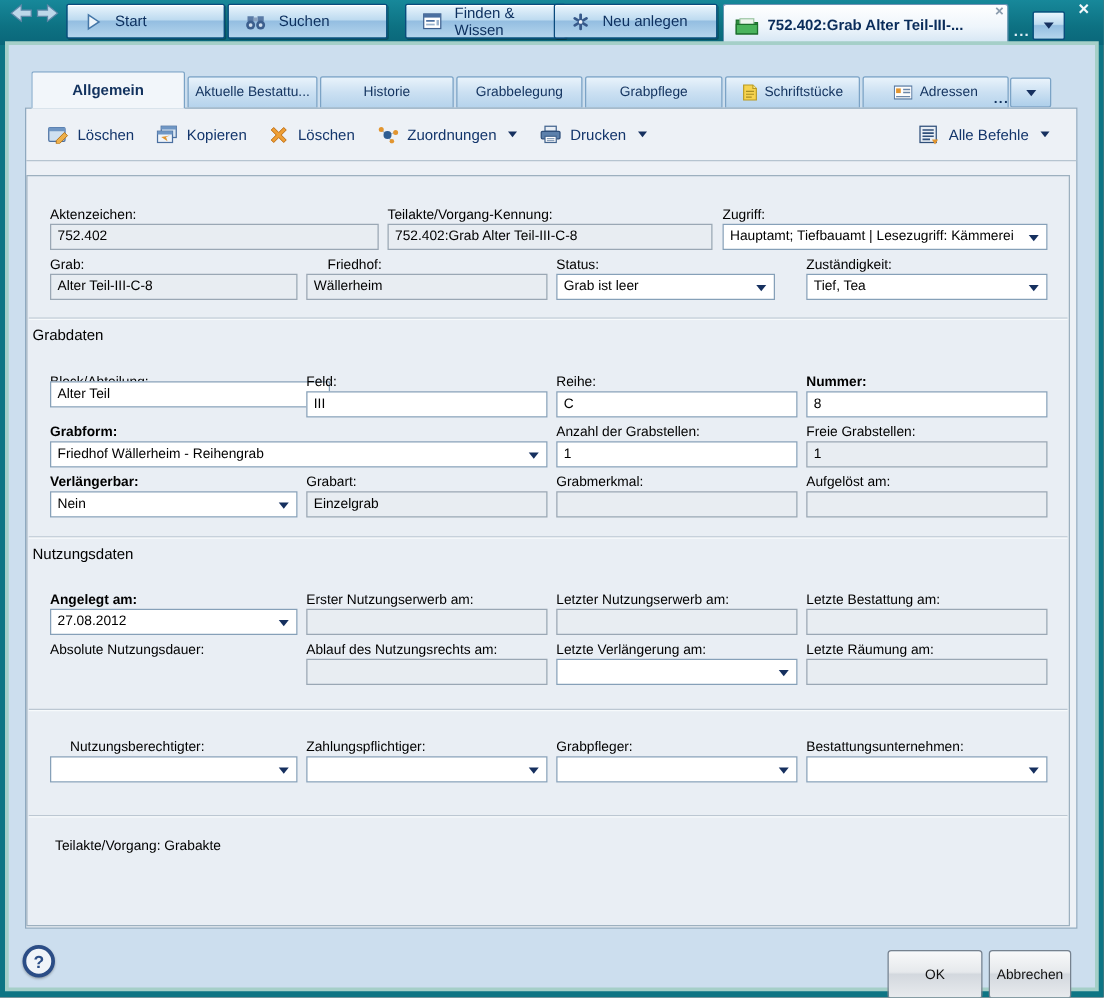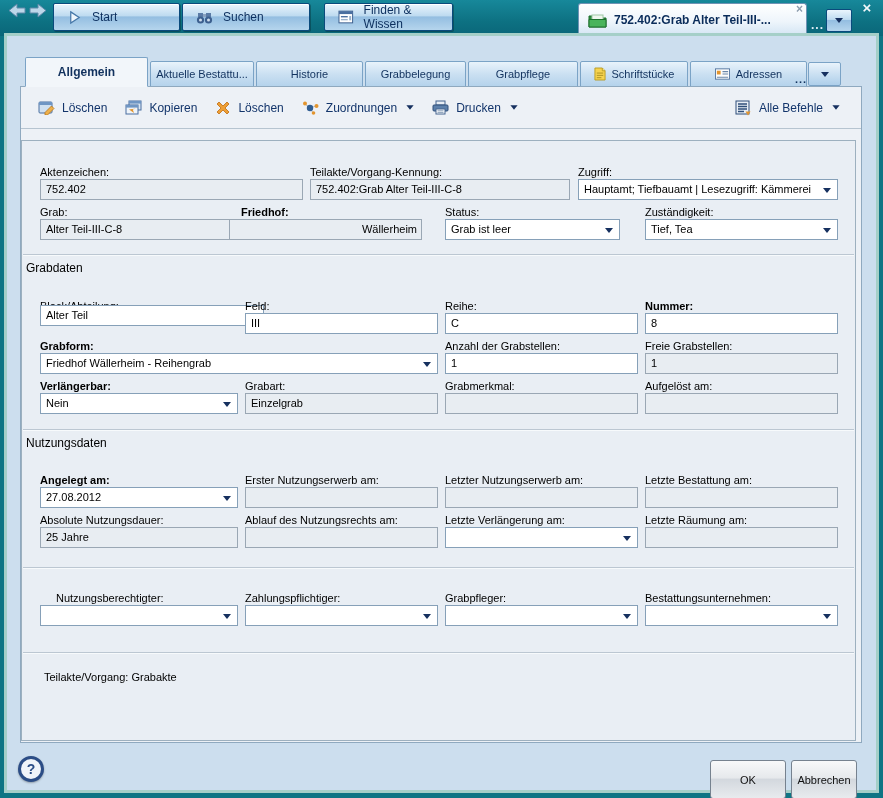--- a/index.html
+++ b/index.html
@@ -116,20 +116,29 @@
       <svg width="16" height="14" viewBox="0 0 16 14">
         <rect x="1" y="1" width="14" height="12" fill="#ffffff" stroke="#3c5f8e"></rect>
         <rect x="1" y="1" width="14" height="3" fill="#4a6fa0"></rect>
         <rect x="3" y="6" width="7" height="1.4" fill="#4a6fa0"></rect>
         <rect x="3" y="9" width="7" height="1.4" fill="#9ab2cc"></rect>
         <rect x="11.5" y="6" width="2" height="4.4" fill="#9ab2cc"></rect>
       </svg>
       <span>Finden &amp; Wissen</span>
     </div>
 
+    <div class="tb-btn" style="left:443px; width:131px;">
+      <svg width="15" height="15" viewBox="0 0 16 16">
+        <g stroke="#37598a" stroke-width="2.4" stroke-linecap="round">
+          <path d="M8 2v12M3 5l10 6M13 5L3 11"></path>
+        </g>
+        <circle cx="8" cy="8" r="1.6" fill="#eef4fa"></circle>
+      </svg>
+      <span>Neu anlegen</span>
+    </div>
 
     <div class="doc-tab">
       <svg width="19" height="15" viewBox="0 0 19 15">
         <path d="M1 3h6l2 2h9v9H1z" fill="#2f8f3f" stroke="#1c6f2c"></path>
         <rect x="4" y="2" width="11" height="5" fill="#eef6ee" stroke="#9fc7a5"></rect>
         <path d="M1 6.5h17V14H1z" fill="#4ab45c" stroke="#1c6f2c"></path>
       </svg>
       <span class="doc-tab-label">752.402:Grab Alter Teil-III-...</span>
       <span class="tabclose">×</span>
     </div>
@@ -255,22 +264,22 @@
         <div class="lbl" style="left:556px; top:25px;">Zugriff:</div>
         <div class="fld dd" style="left:556px; top:38px; width:260px;">
           <span>Hauptamt; Tiefbauamt  |  Lesezugriff: Kämmerei</span>
           <span class="dd-arrow"></span>
         </div>
 
         <div class="lbl" style="left:18px; top:65px;">Grab:</div>
         <div class="fld ro" style="left:18px; top:78px; width:198px;">
           <span>Alter Teil-III-C-8</span>
         </div>
-        <div class="lbl" style="left:219px; top:65px;font-weight:bold;">Friedhof:</div>
-        <div class="fld ro" style="left:207px; top:78px; width:193px;text-align:right;">
+        <div class="lbl" style="left:240px; top:65px;">Friedhof:</div>
+        <div class="fld ro" style="left:223px; top:78px; width:193px;">
           <span>Wällerheim</span>
         </div>
         <div class="lbl" style="left:423px; top:65px;">Status:</div>
         <div class="fld dd" style="left:423px; top:78px; width:175px;">
           <span>Grab ist leer</span>
           <span class="dd-arrow"></span>
         </div>
         <div class="lbl" style="left:623px; top:65px;">Zuständigkeit:</div>
         <div class="fld dd" style="left:623px; top:78px; width:193px;">
           <span>Tief, Tea</span>
@@ -344,23 +353,20 @@
         <div class="lbl" style="left:423px; top:333px;">Letzter Nutzungserwerb am:</div>
         <div class="fld ro" style="left:423px; top:346px; width:193px;">
           <span></span>
         </div>
         <div class="lbl" style="left:623px; top:333px;">Letzte Bestattung am:</div>
         <div class="fld ro" style="left:623px; top:346px; width:193px;">
           <span></span>
         </div>
 
         <div class="lbl" style="left:18px; top:373px;">Absolute Nutzungsdauer:</div>
-        <div class="fld ro" style="left:18px; top:386px; width:198px;">
-          <span>25 Jahre</span>
-        </div>
         <div class="lbl" style="left:223px; top:373px;">Ablauf des Nutzungsrechts am:</div>
         <div class="fld ro" style="left:223px; top:386px; width:193px;">
           <span></span>
         </div>
         <div class="lbl" style="left:423px; top:373px;">Letzte Verlängerung am:</div>
         <div class="fld dd" style="left:423px; top:386px; width:193px;">
           <span></span>
           <span class="dd-arrow"></span>
         </div>
         <div class="lbl" style="left:623px; top:373px;">Letzte Räumung am:</div>

